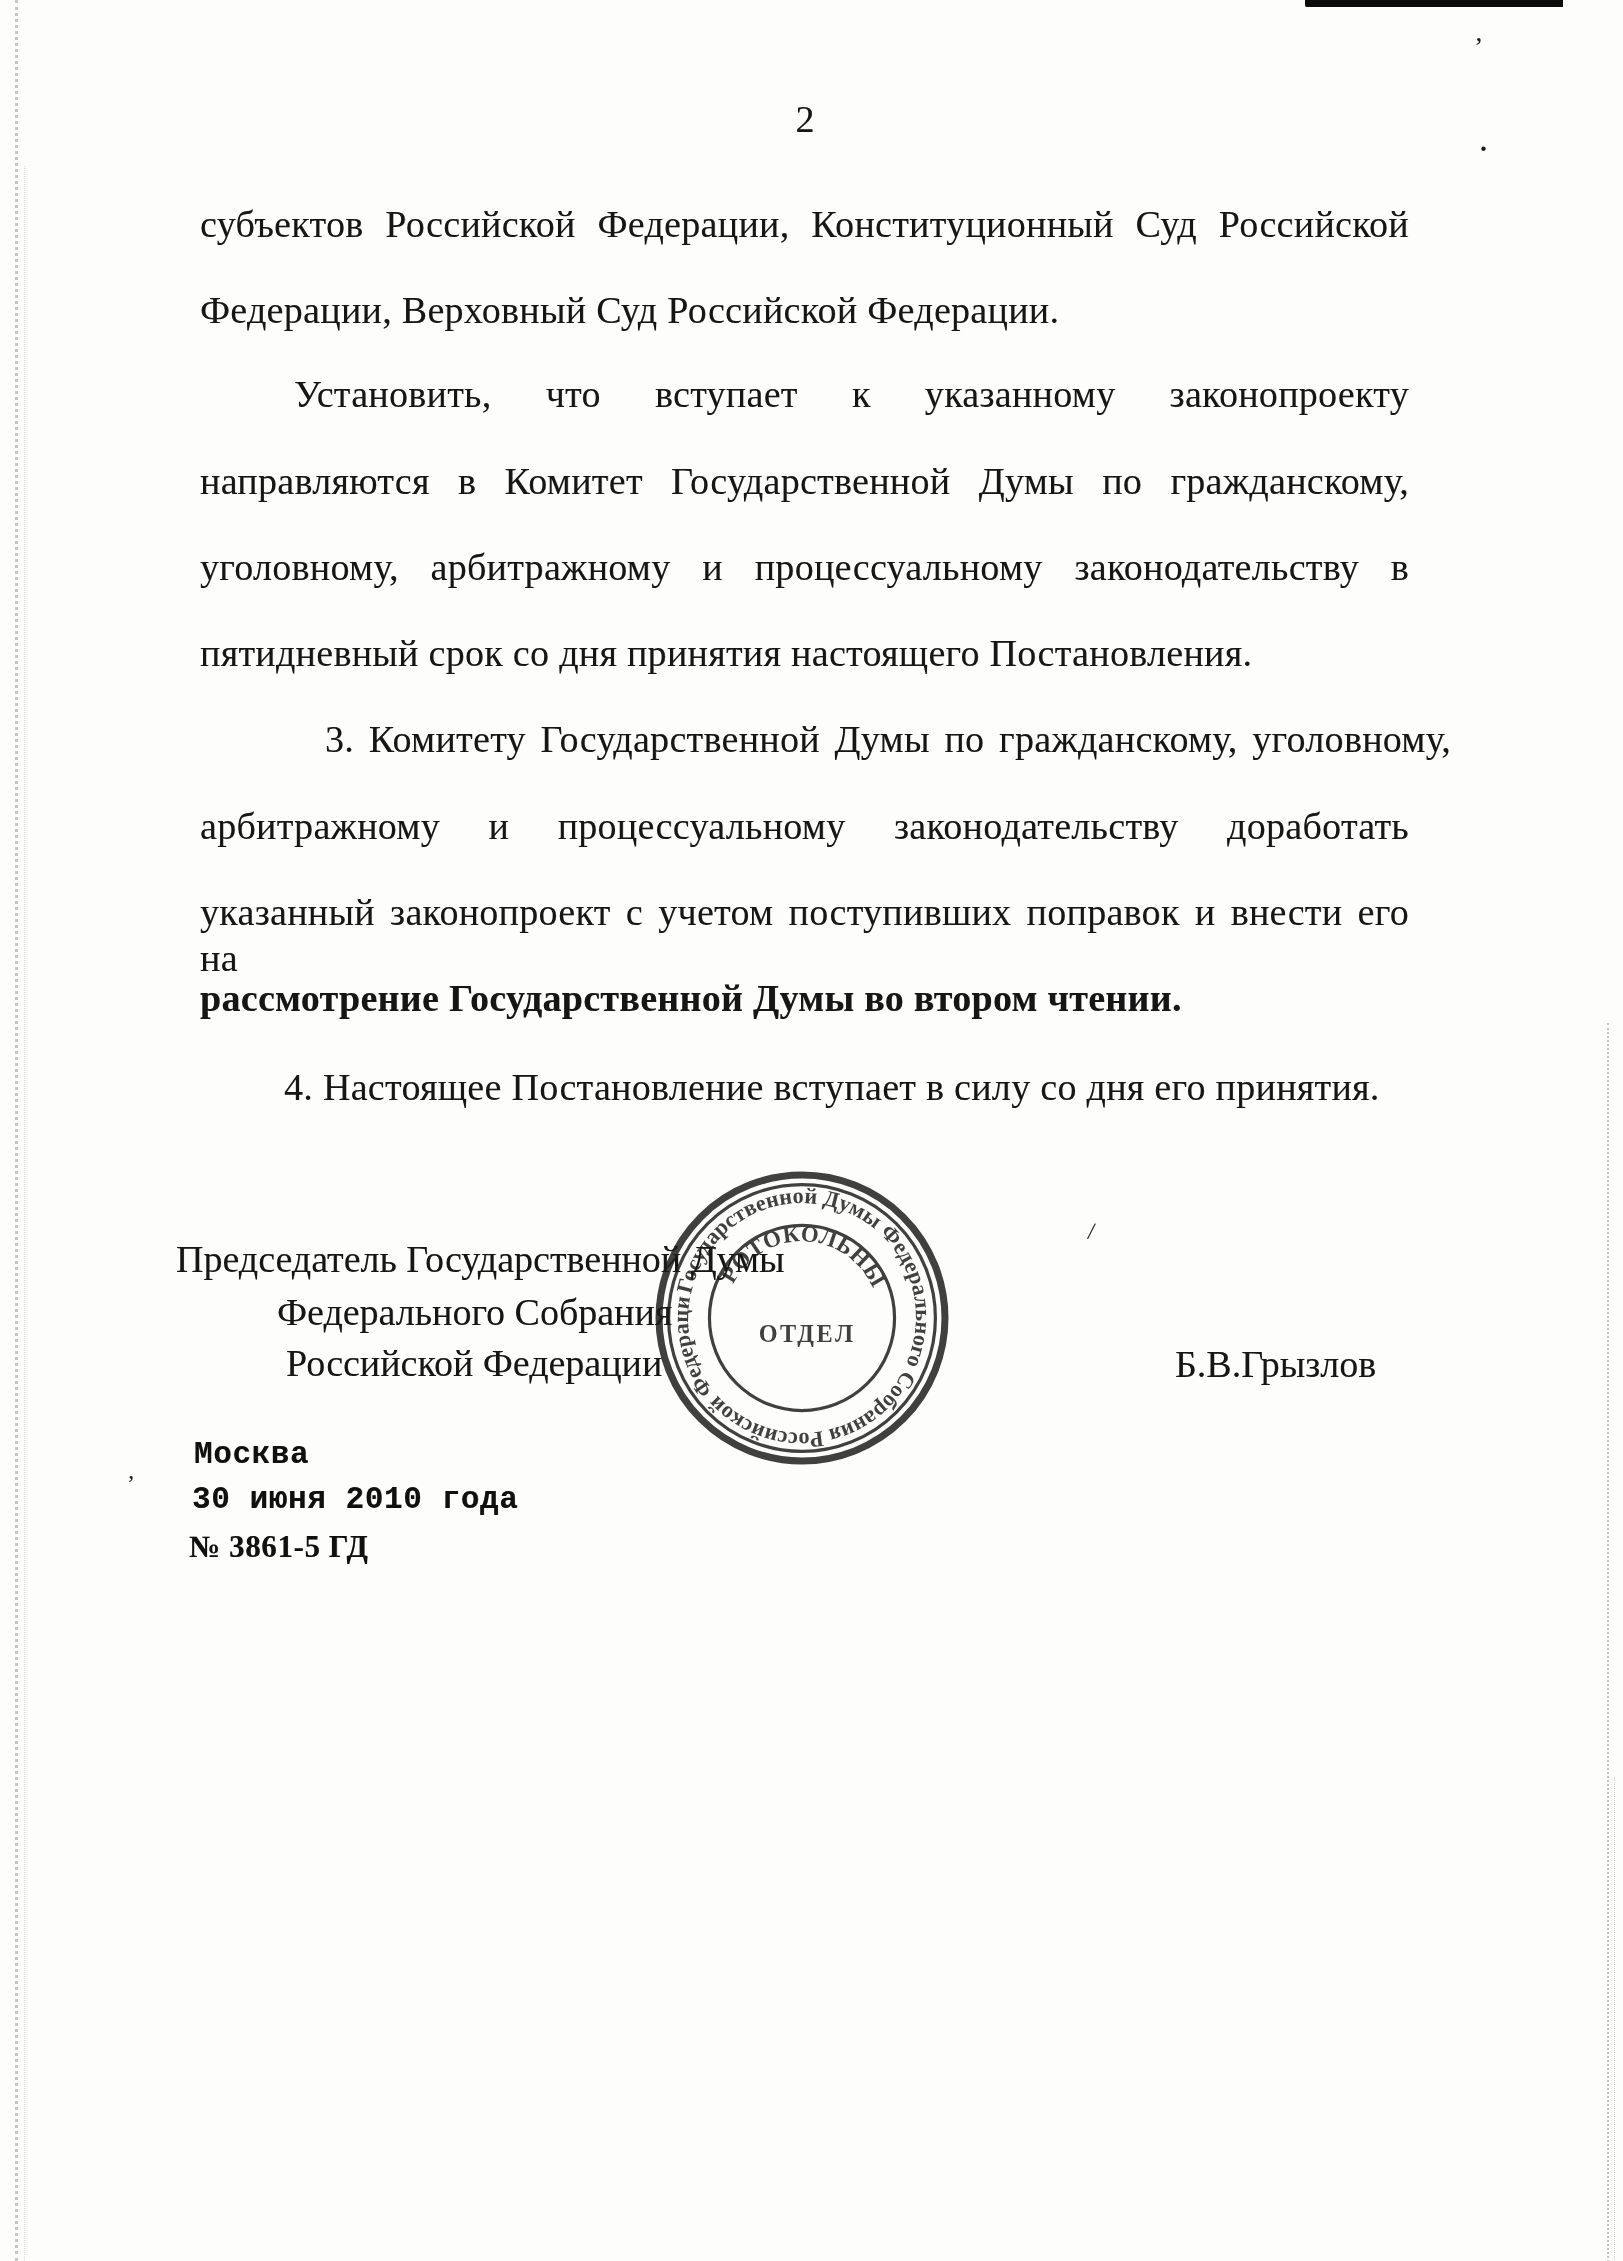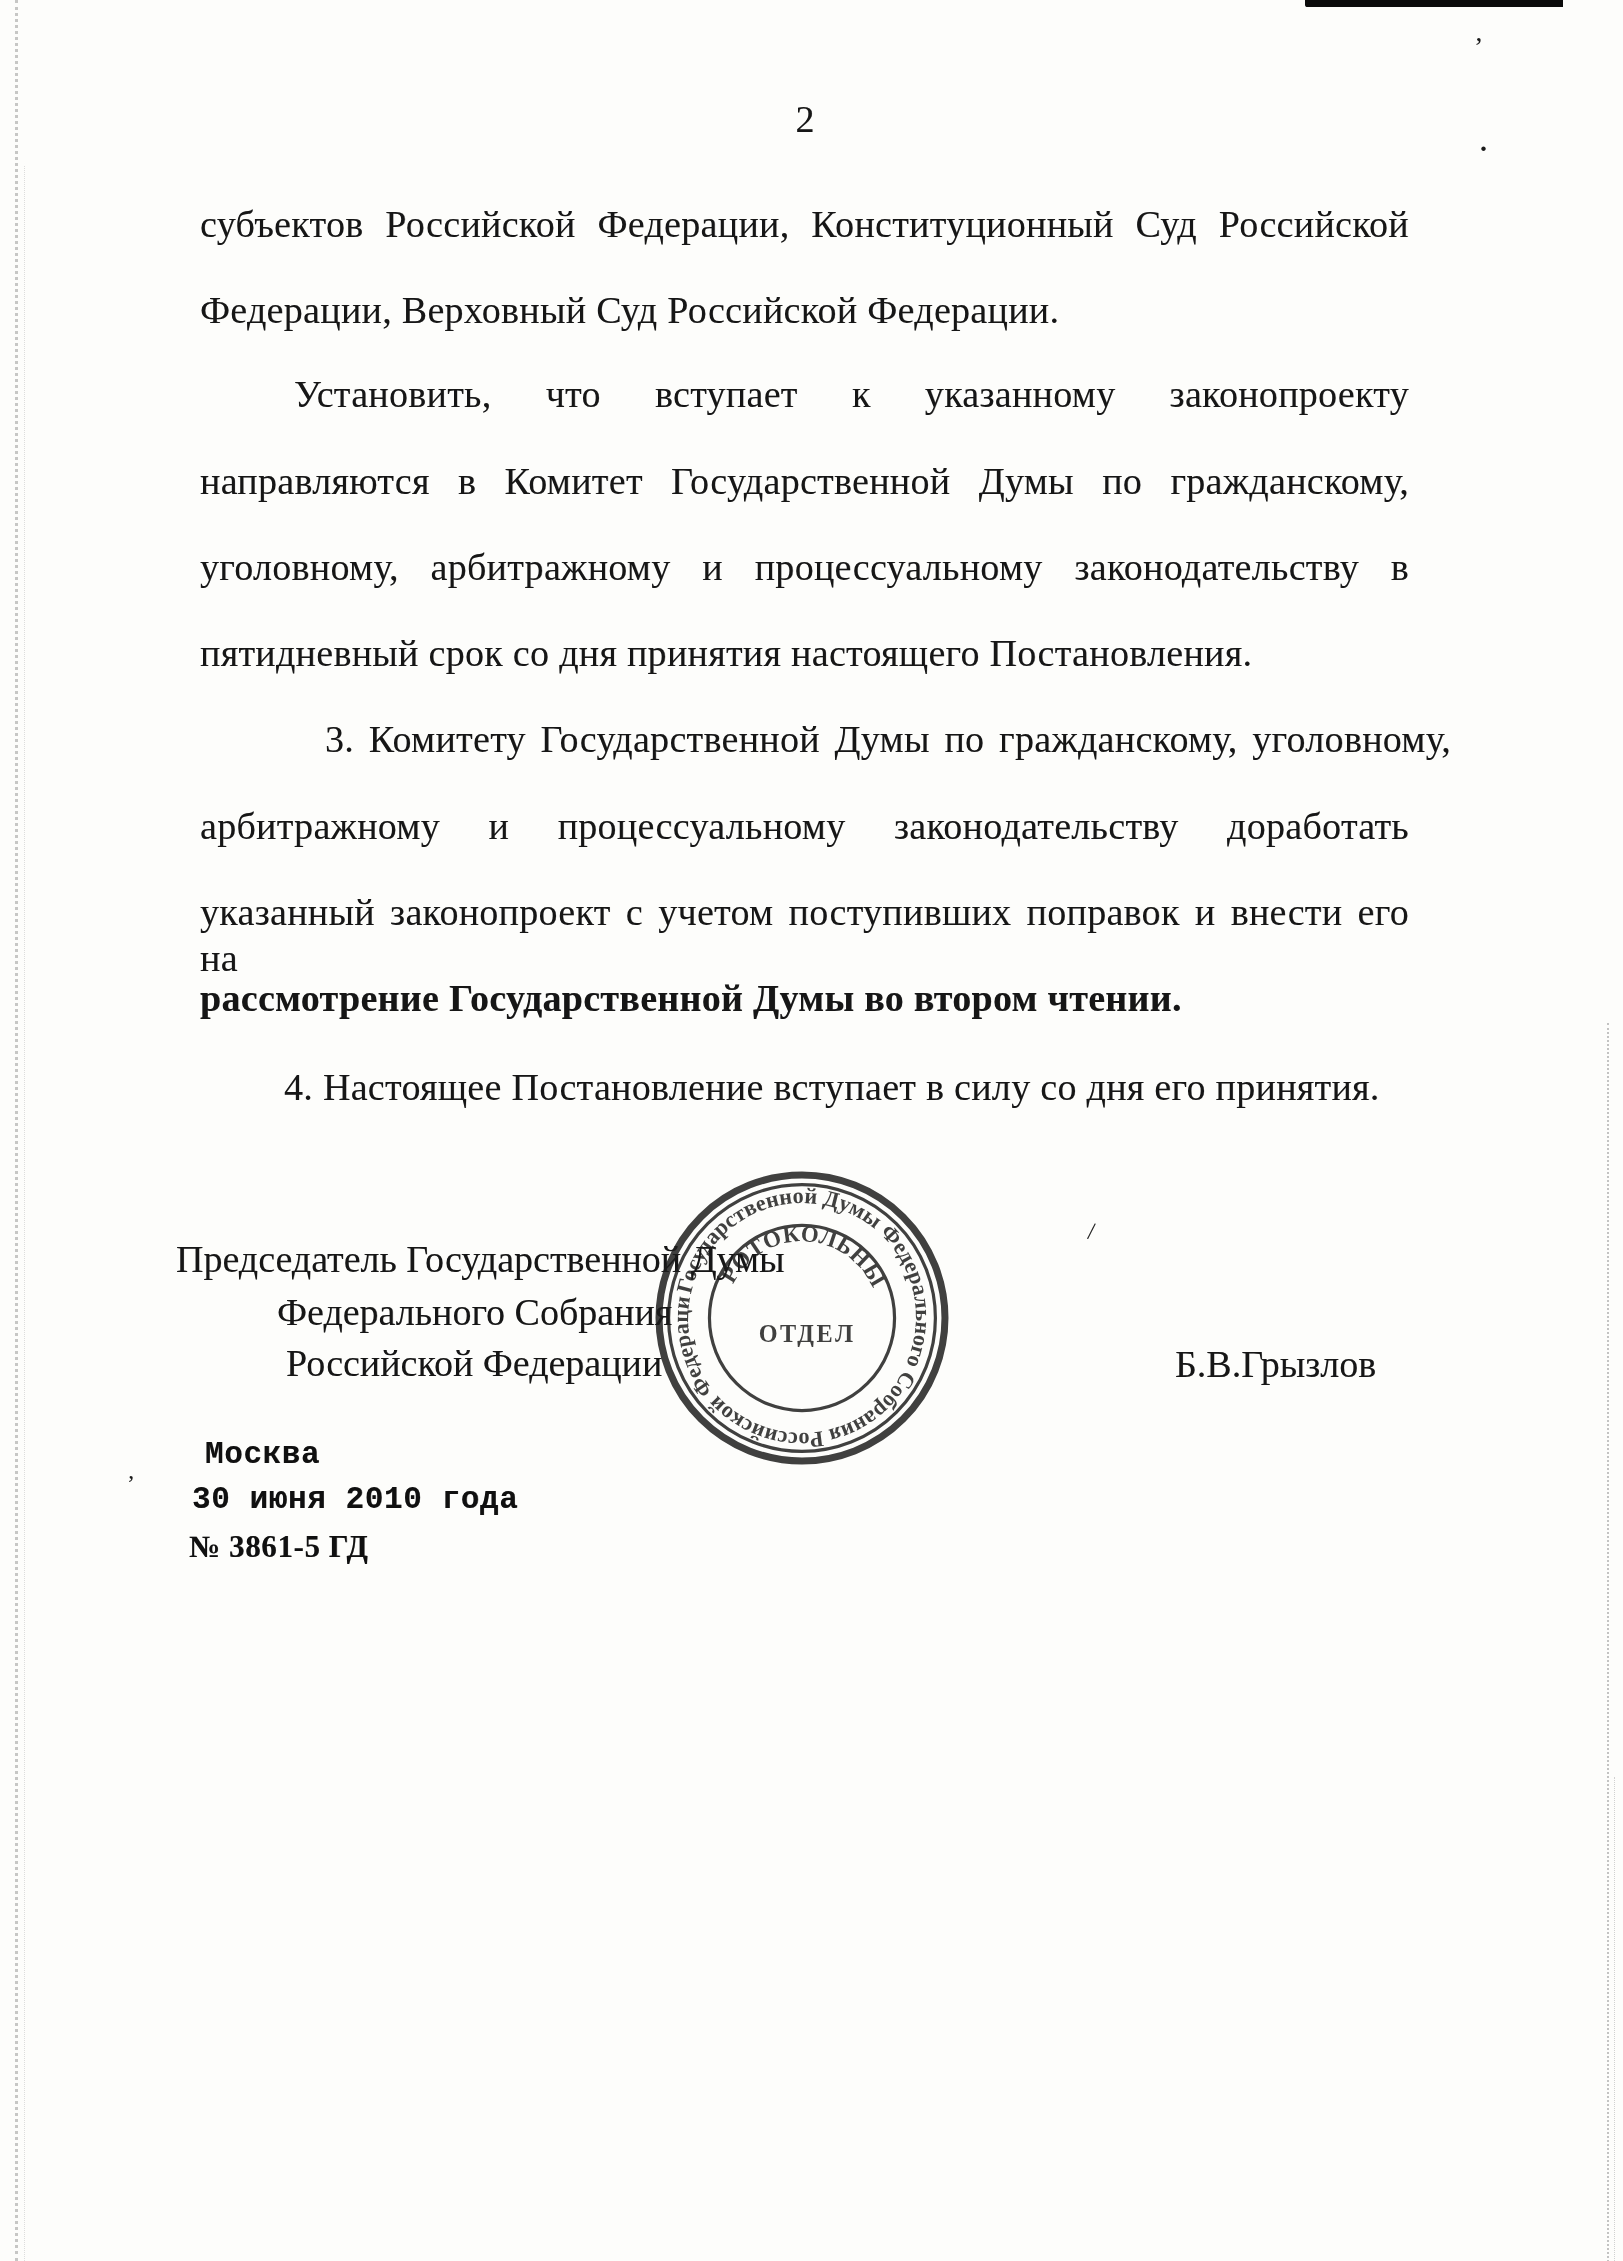--- a/index.html
+++ b/index.html
@@ -131,18 +131,18 @@
     </g>
     <text font-size="35" letter-spacing="0">
       <textPath href="#ringPath">Государственной Думы Федерального Собрания Российской Федерации ·</textPath>
     </text>
     <text font-size="36" letter-spacing="1" text-anchor="middle">
       <textPath href="#arcPath" startOffset="50%">ПРОТОКОЛЬНЫЙ</textPath>
     </text>
     <text x="243" y="273" font-size="38" letter-spacing="4" text-anchor="middle">ОТДЕЛ</text>
   </svg>
 
-  <div class="mono" style="left:205px;top:1436px;">Москва</div>
+  <div class="mono" style="left:194px;top:1436px;">Москва</div>
   <div class="mono" style="left:192px;top:1481px;">30 июня 2010 года</div>
   <div class="mono" style="left:189px;top:1528px;font-family:Liberation Serif, serif;">№ 3861-5 ГД</div>
 
 </div>
 
 
 </body></html>

